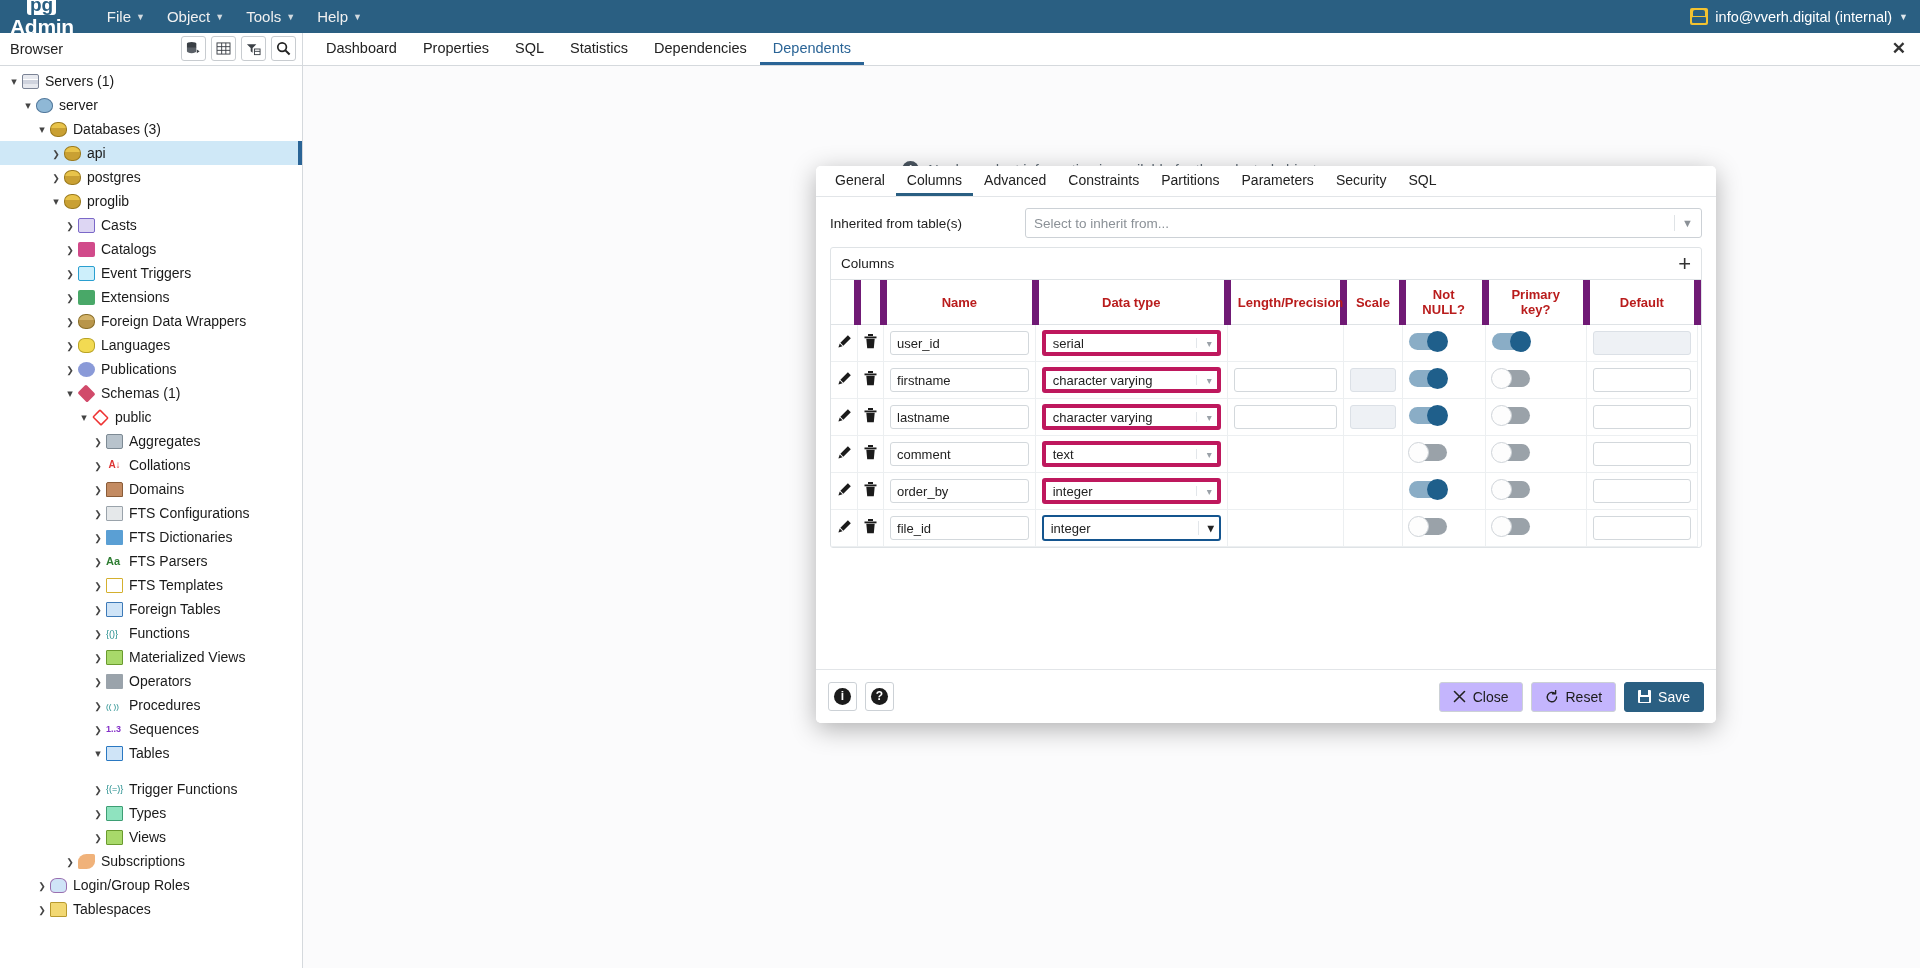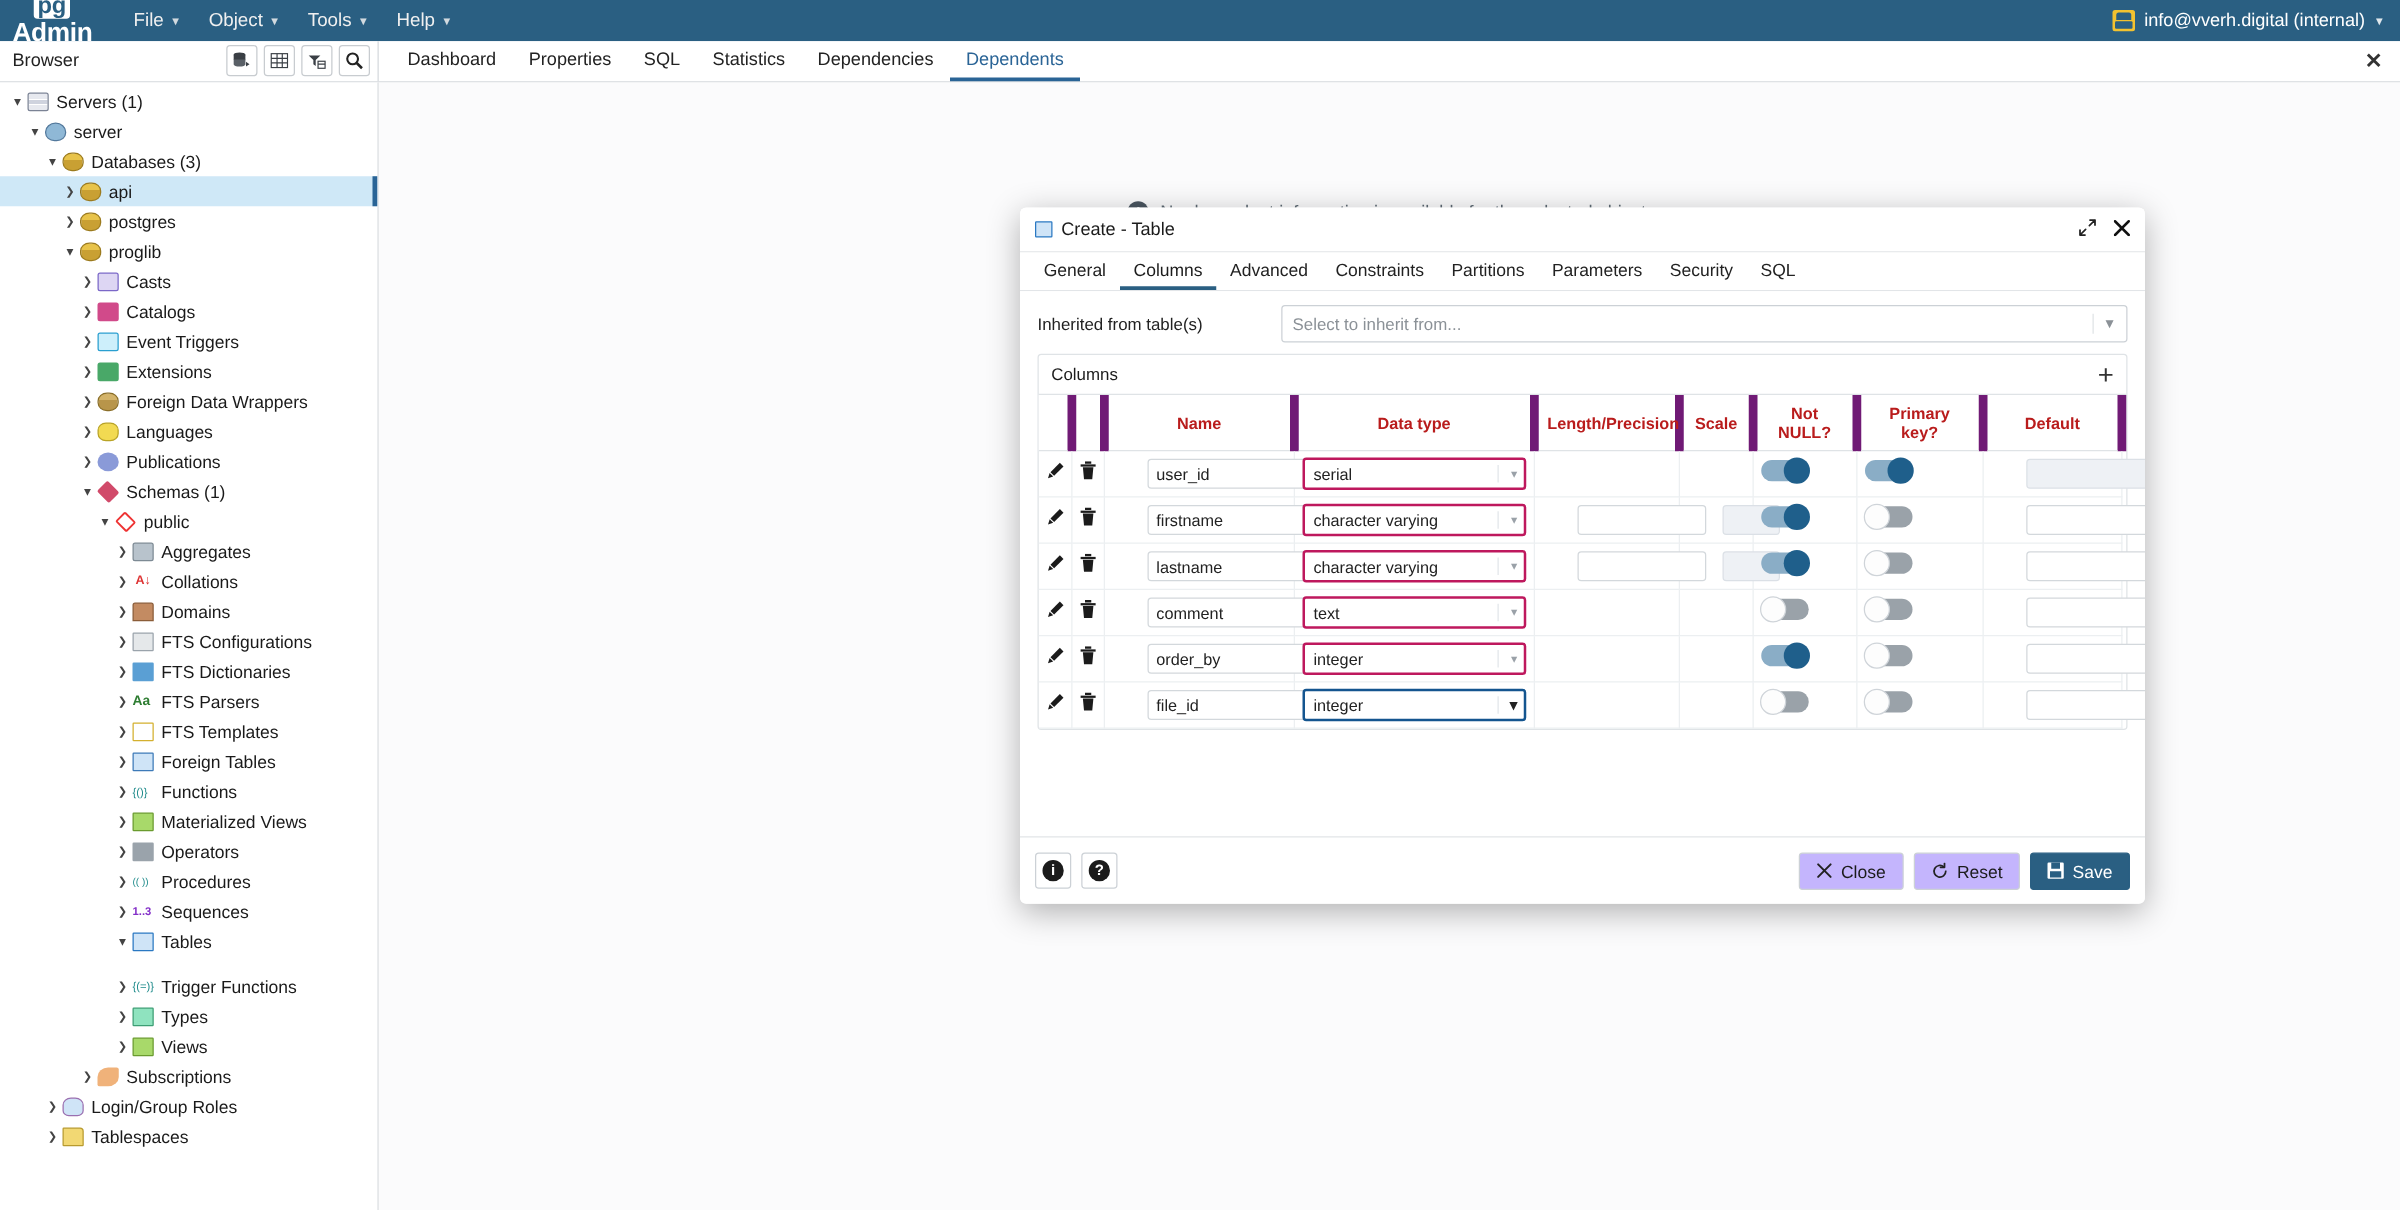--- a/index.html
+++ b/index.html
@@ -345,28 +345,27 @@
   input.cell {
     width: 100%; height: 24px;
     border: 1px solid #d3d8dc;
     border-radius: 3px;
     background: #fff;
     font-size: 13px;
     font-family: "Liberation Sans", sans-serif;
     color: #222;
     padding: 0 6px;
     outline: none;
-    margin-left: 28px;
   }
   input.cell.disabled { background:#eef1f5; border-color:#dbe0e6; }
 
   .sel-wrap {
     position: relative;
     height: 26px;
-    border: 2px solid #be185d;
+    border: 4px solid #be185d;
     border-radius: 3px;
     background: #fff;
     display: flex; align-items: center;
     padding: 0 26px 0 7px;
     font-size: 13px; color: #222;
     cursor: pointer;
   }
   .sel-wrap.focused {
     border: 2px solid #14558f;
   }
@@ -716,36 +715,20 @@
       </div>
     </div>
 
   <div class="content">
     <div class="bg-msg">
       <span class="info-dot">i</span>
       <span>No dependent information is available for the selected object.</span>
     </div>
 
     <div class="modal">
-      <div class="modal-head">
-        <span class="modal-title-icon"></span>
-        <span class="modal-title">Create - Table</span>
-        <div class="modal-head-btns">
-          <span class="mh-btn">
-            <svg width="14" height="14" viewBox="0 0 14 14">
-                <path d="M13 1L8.5 5.5M13 1h-4M13 1v4M1 13l4.5-4.5M1 13h4M1 13V9" stroke="#222" stroke-width="1.4" fill="none" stroke-linecap="round"></path>
-              </svg>
-          </span>
-          <span class="mh-btn">
-            <svg width="13" height="13" viewBox="0 0 13 13">
-                <path d="M1 1l11 11M12 1L1 12" stroke="#111" stroke-width="2" stroke-linecap="round"></path>
-              </svg>
-          </span>
-        </div>
-      </div>
 
       <div class="modal-tabs" id="modal-tabs">
           <div class="mtab">
             <span>General</span>
           </div>
           <div class="mtab active">
             <span>Columns</span>
           </div>
           <div class="mtab">
             <span>Advanced</span>

